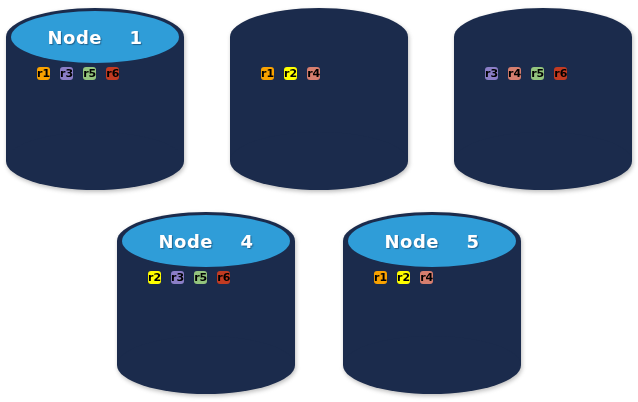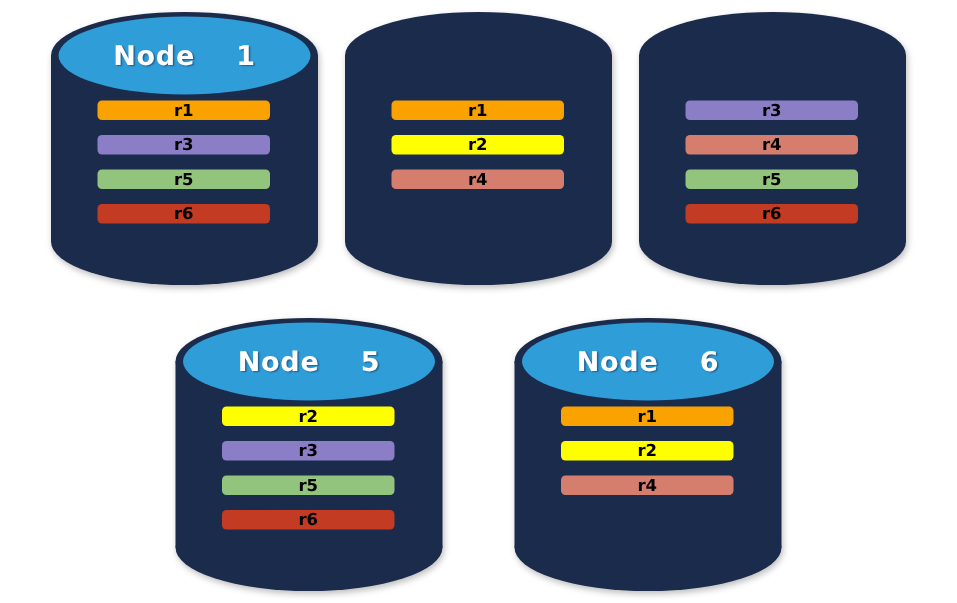--- a/index.html
+++ b/index.html
@@ -5,21 +5,21 @@
   * { margin: 0; padding: 0; box-sizing: border-box; }
   html, body {
     width: 638px; height: 402px;
     background: #ffffff;
     font-family: "DejaVu Sans", "Liberation Sans", sans-serif;
     overflow: hidden;
   }
   .canvas { width: 638px; height: 402px; position: relative; }
 
   .row { display: flex; justify-content: center; }
-  .row-top { gap: 18px; padding-top: 8px; }
+  .row-top { gap: 46px; padding-top: 8px; }
   .row-bottom { gap: 48px; margin-top: 22px; }
 
   .cylinder {
     position: relative;
     width: 178px; height: 182px;
     filter: drop-shadow(1px 2px 2px rgba(110,110,110,0.45));
     flex: 0 0 auto;
   }
   .cyl-rim {
     position: absolute; top: 0; left: 0;
@@ -49,21 +49,21 @@
     color: #ffffff;
     font-weight: bold;
     font-size: 18px;
     word-spacing: 7px;
     letter-spacing: 0.5px;
     text-shadow: 1px 1px 1px rgba(10,25,50,0.45);
     white-space: pre;
   }
   .bars {
     position: absolute; top: 59px; left: 31px; right: 32px;
-    display: flex; flex-direction: column; gap: 10px;
+    display: flex; flex-direction: row; gap: 10px;
   }
   .bar {
     height: 13px;
     border-radius: 3px;
     display: flex; align-items: center; justify-content: center;
     font-size: 11px; font-weight: bold; line-height: 13px;
     color: #000000;
   }
 </style>
 </head>
@@ -128,21 +128,21 @@
           </div>
         </div>
       </div>
     </div>
   <div class="row row-bottom">
       <div class="cylinder" style="--navy: #1b2b4c; --blue: #2f9dd8;">
         <div class="cyl-rim"></div>
         <div class="cyl-mid"></div>
         <div class="cyl-bottom"></div>
         <div class="cyl-face">
-          <span class="node-title">Node  5</span>
+          <span class="node-title">Node  4</span>
         </div>
         <div class="bars">
           <div class="bar" style="background: rgb(255, 255, 0);">
             <span>r2</span>
           </div>
           <div class="bar" style="background: rgb(139, 126, 198);">
             <span>r3</span>
           </div>
           <div class="bar" style="background: rgb(147, 196, 125);">
             <span>r5</span>
@@ -150,21 +150,21 @@
           <div class="bar" style="background: rgb(194, 59, 34);">
             <span>r6</span>
           </div>
         </div>
       </div>
       <div class="cylinder" style="--navy: #1b2b4c; --blue: #2f9dd8;">
         <div class="cyl-rim"></div>
         <div class="cyl-mid"></div>
         <div class="cyl-bottom"></div>
         <div class="cyl-face">
-          <span class="node-title">Node  6</span>
+          <span class="node-title">Node  5</span>
         </div>
         <div class="bars">
           <div class="bar" style="background: rgb(249, 162, 0);">
             <span>r1</span>
           </div>
           <div class="bar" style="background: rgb(255, 255, 0);">
             <span>r2</span>
           </div>
           <div class="bar" style="background: rgb(214, 126, 110);">
             <span>r4</span>

